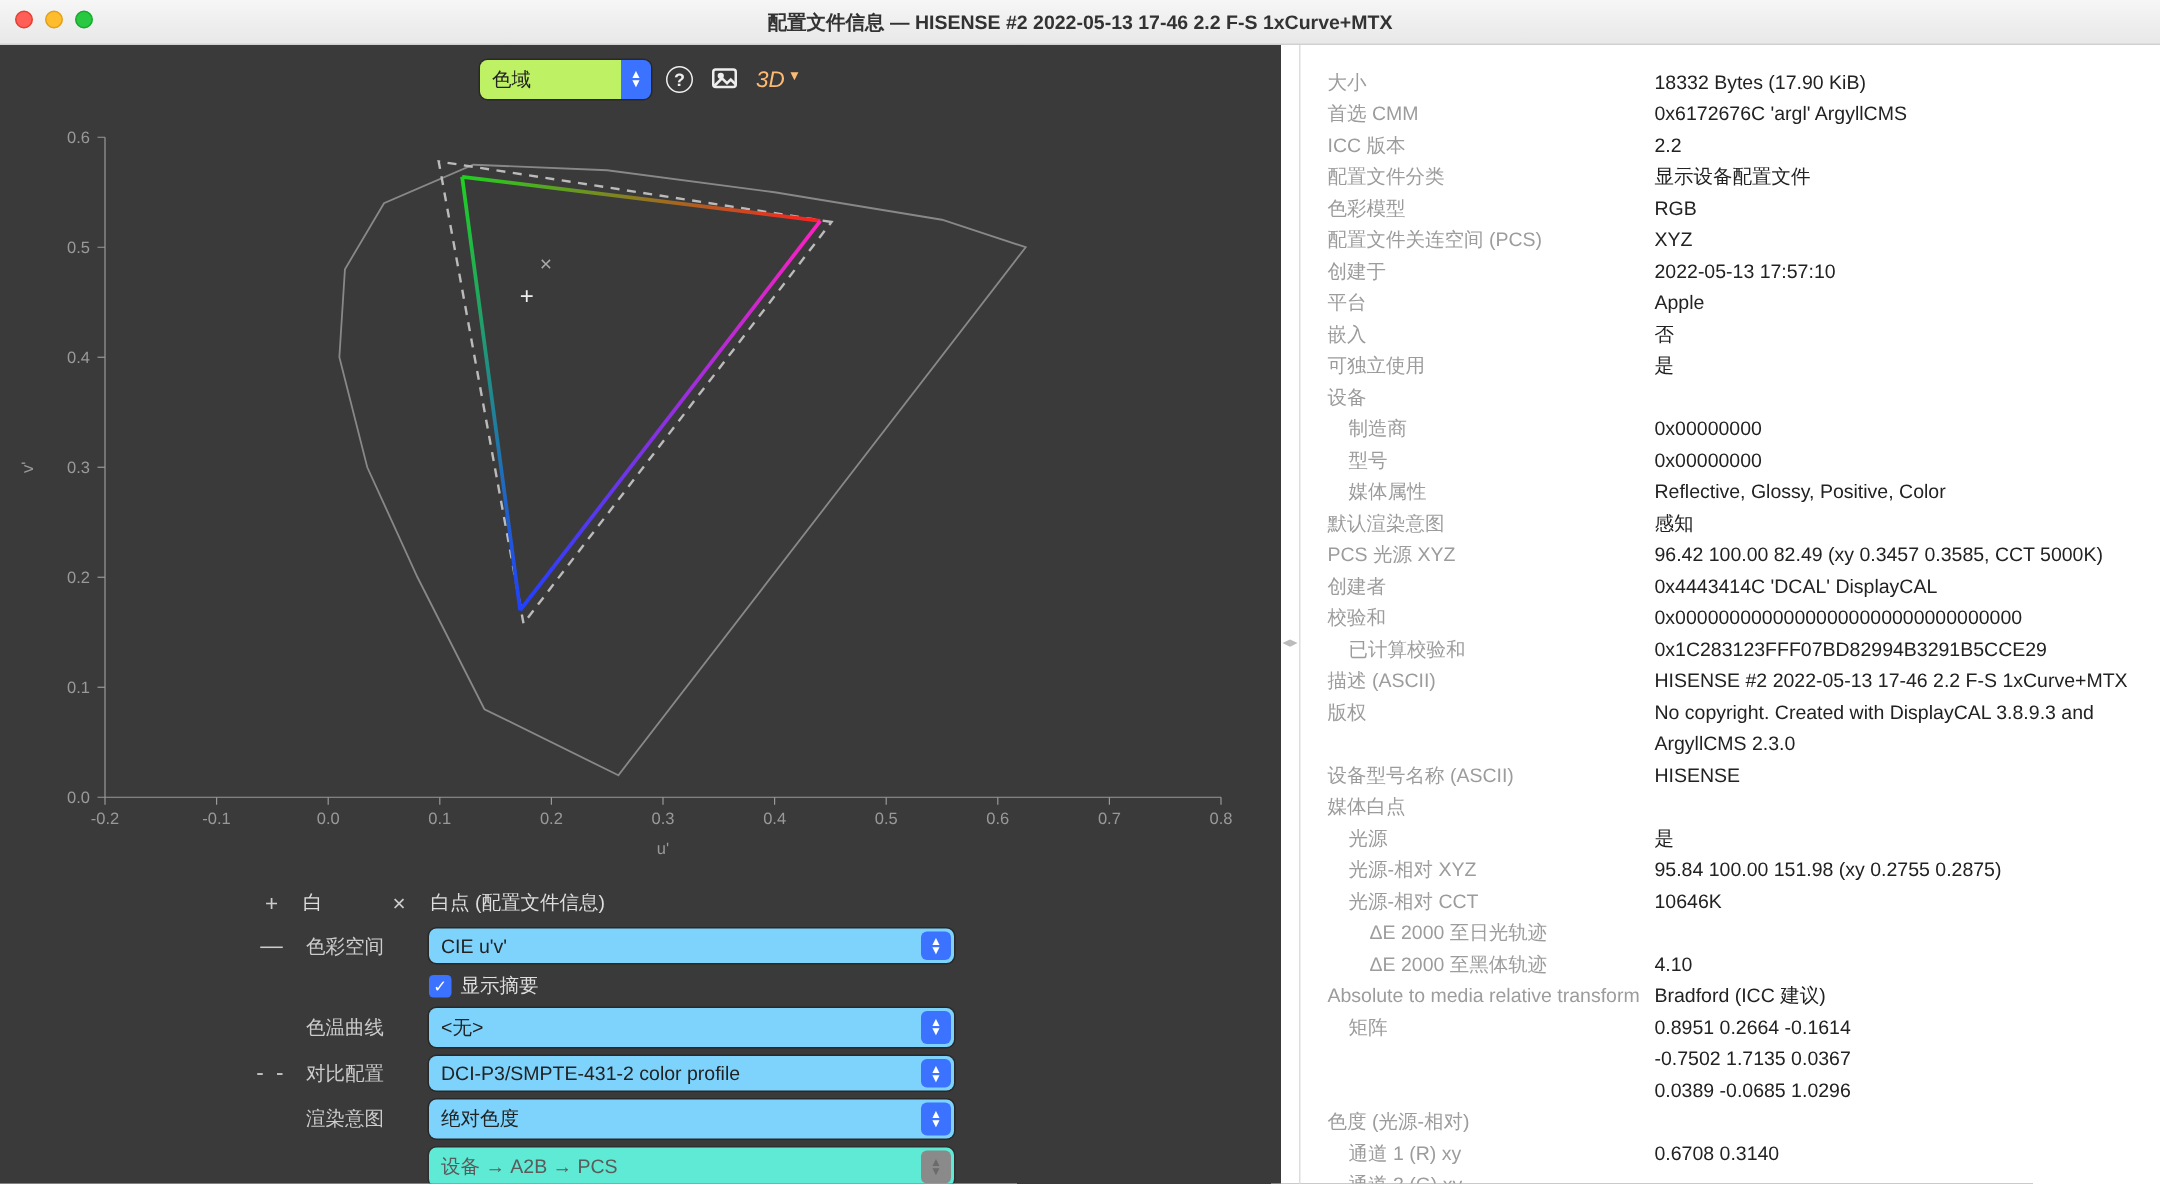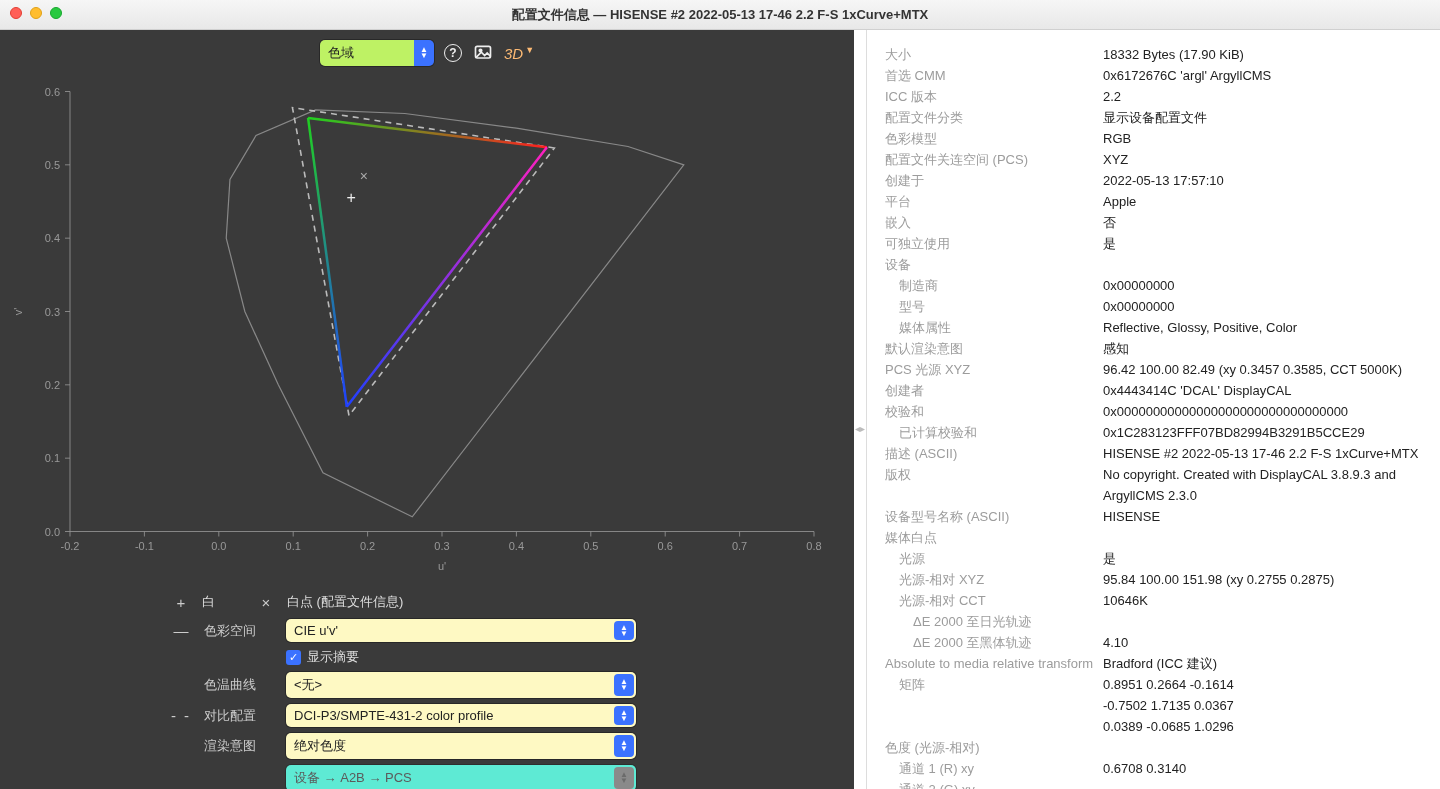--- a/index.html
+++ b/index.html
@@ -31,21 +31,21 @@
   .chart-wrap svg { width:100%; height:100%;}
   .axis text{ fill:#999; font-size:11px;}
   .axis line, .axis .domainline{ stroke:#999; stroke-width:0.8;}
   
   .controls { padding:10px 20px 14px 170px; font-size:13px; color:#ddd;}
   .legend-row{ display:flex; align-items:center; gap:10px; margin-bottom:8px;}
   .legend-sym{ width:22px; text-align:center; color:#ccc; font-size:15px;}
   .ctrl-row{ display:flex; align-items:center; gap:12px; margin-bottom:6px;}
   .ctrl-label{ width:70px; text-align:left; color:#ccc;}
   .wide-select{ position:relative; width:350px;}
-  .wide-select .box{ background:#fef9c3; color:#222; border-radius:5px; padding:4px 26px 4px 8px; font-size:13px; box-shadow:0 0 0 1px rgba(0,0,0,.3);}
+  .wide-select .box{ background:#7dd3fc; color:#222; border-radius:5px; padding:4px 26px 4px 8px; font-size:13px; box-shadow:0 0 0 1px rgba(0,0,0,.3);}
   .wide-select .arrow{ position:absolute; right:2px; top:2px; bottom:2px; width:20px; background:#3b72ff; border-radius:4px; display:flex; flex-direction:column; align-items:center; justify-content:center; color:#fff; font-size:8px; line-height:6px;}
   .wide-select.disabled .box{ background:#5eead4; color:#5b5b5b; box-shadow:0 0 0 1px rgba(0,0,0,.2);}
   .wide-select.disabled .arrow{ background:#8a8a8a; color:#6b6b6b;}
   .chk{ display:inline-flex; align-items:center; gap:6px; margin-left:0;}
   .chk .cbox{ width:15px; height:15px; border-radius:3px; background:#3b72ff; display:flex; align-items:center; justify-content:center; color:#fff; font-size:11px;}
   .coords{ text-align:center; color:#ccc; font-size:13px; margin-top:4px;}
   
   .info-row{ display:flex; line-height:21px;}
   .info-key{ width:218px; color:#9c9c9c; font-size:13px; white-space:nowrap;}
   .info-key.indent1{ padding-left:14px;}

